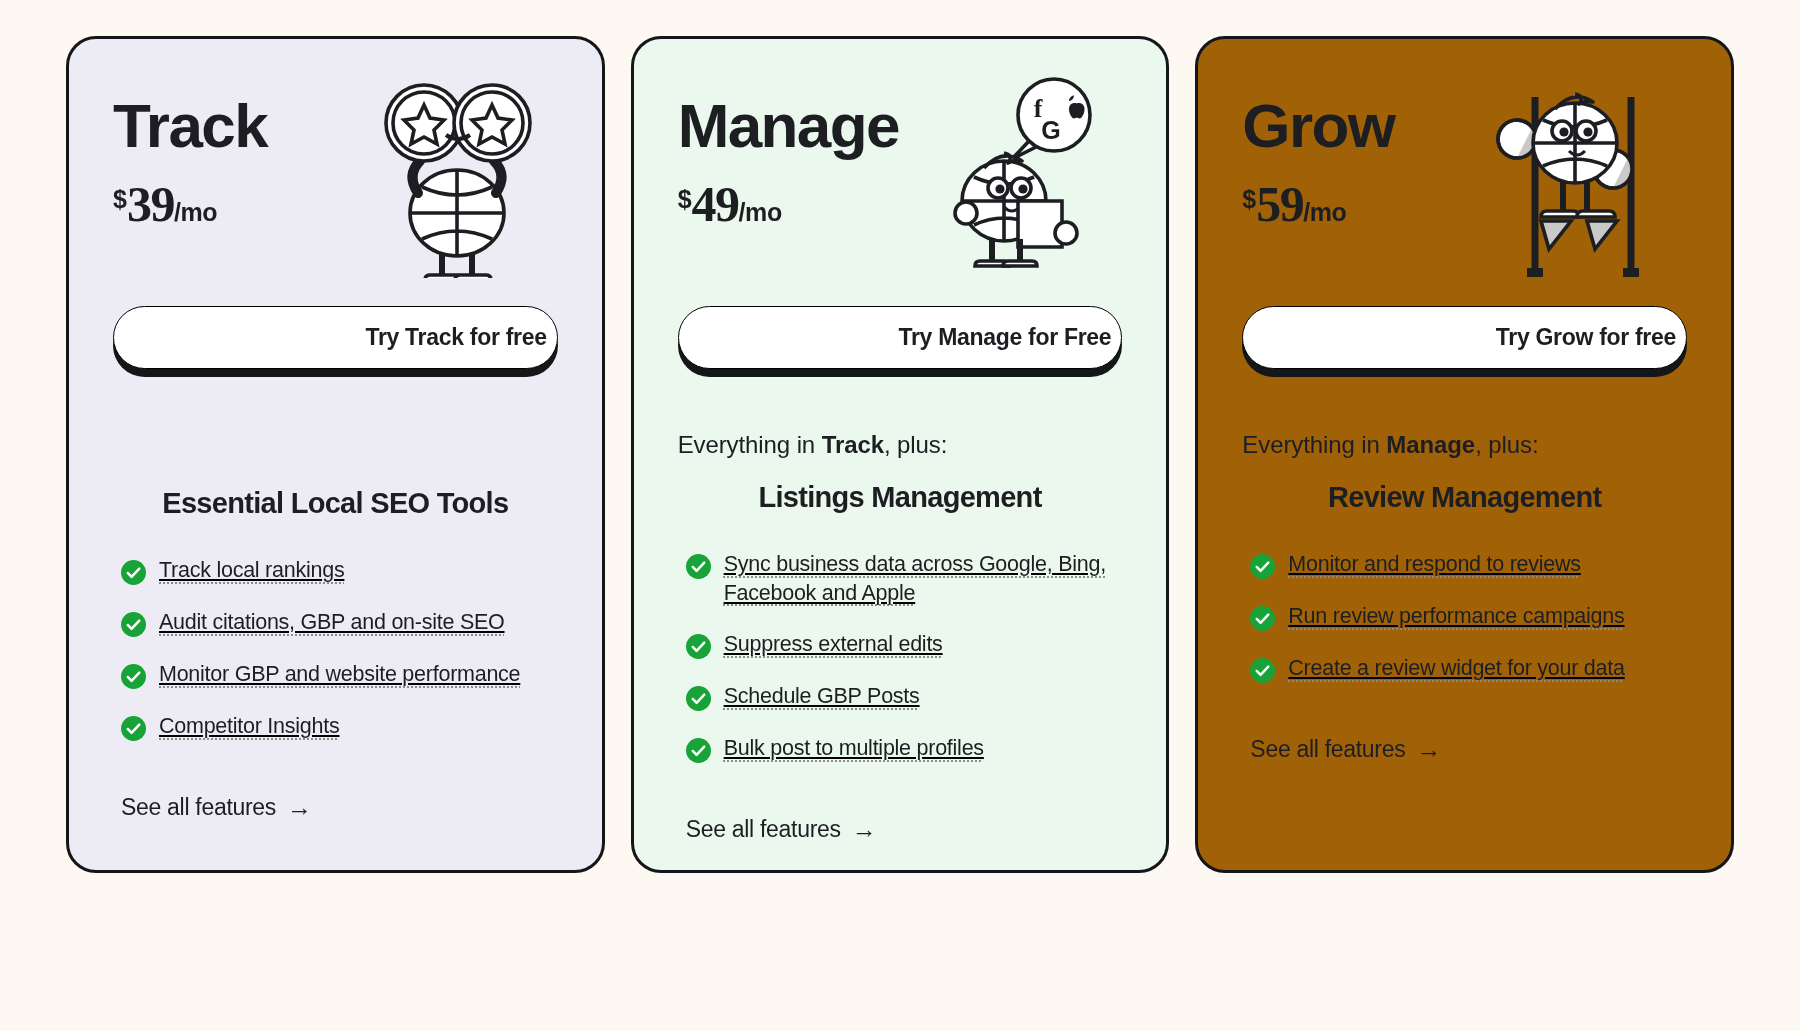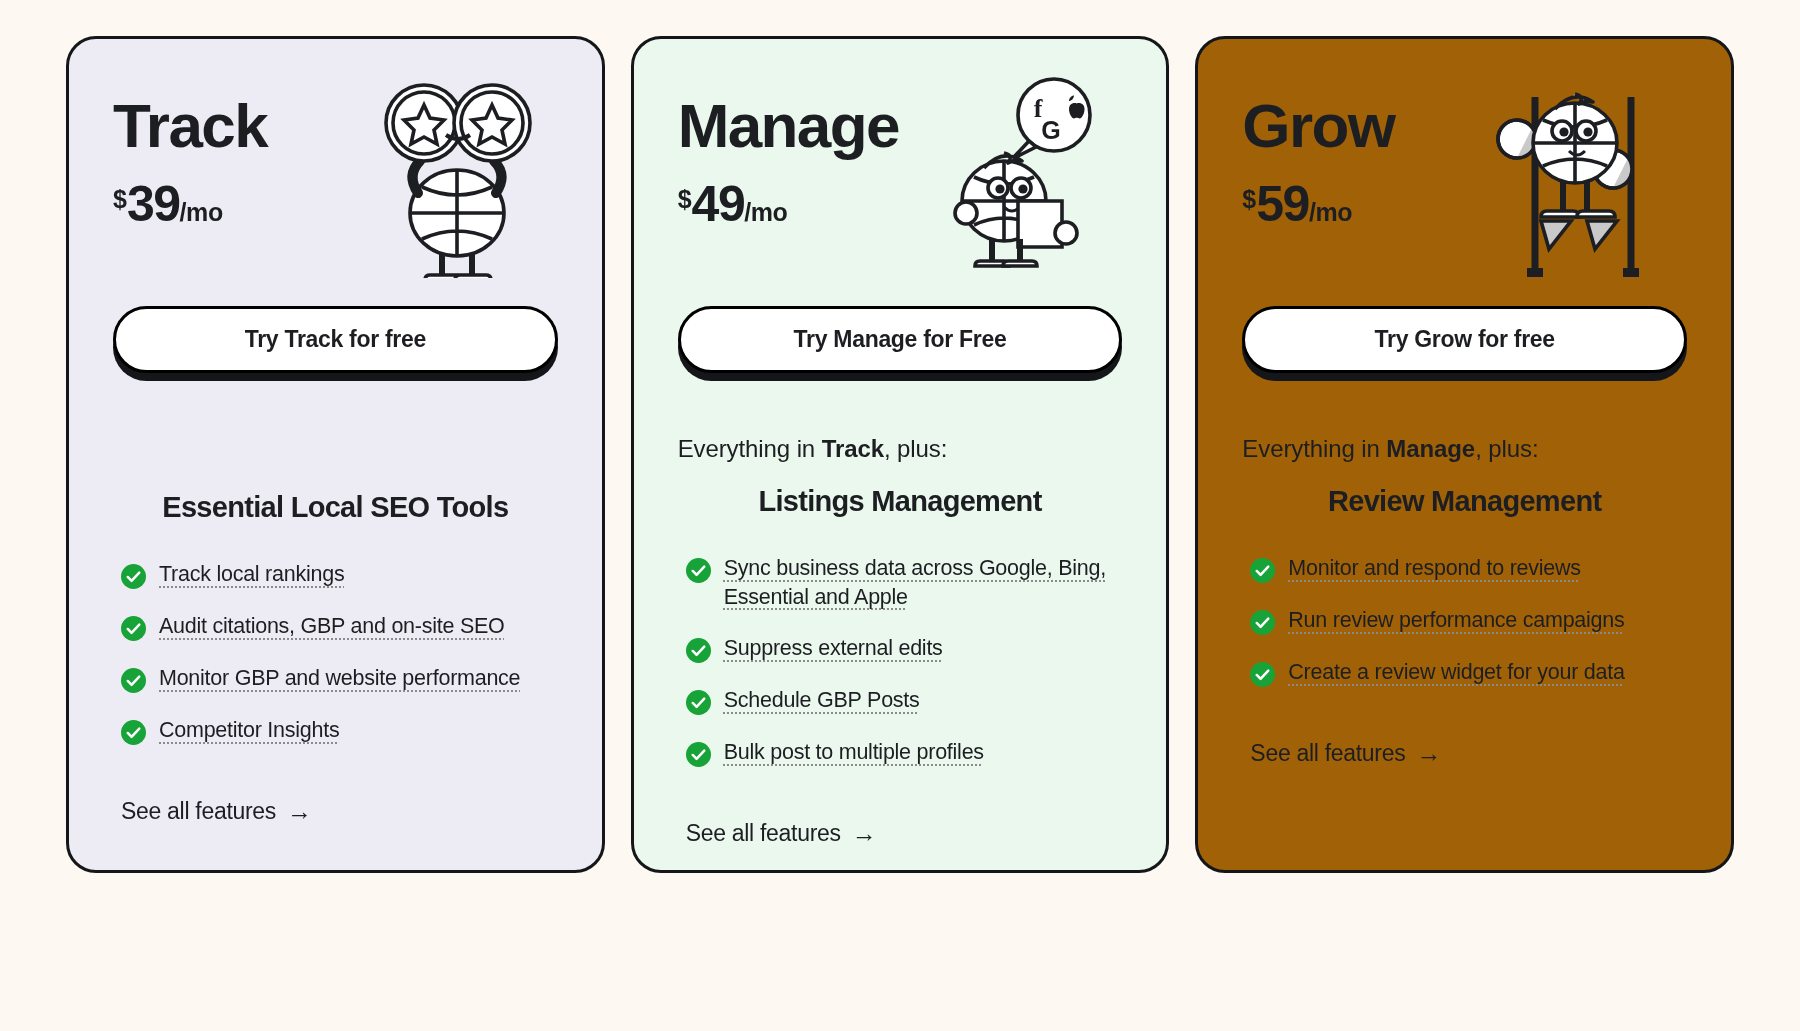--- a/index.html
+++ b/index.html
@@ -61,20 +61,21 @@
   .price-currency {
     font-size: 25px;
     font-weight: 700;
     position: relative;
     top: -13px;
   }
   .price-amount {
     font-size: 50px;
     font-weight: 700;
     letter-spacing: -1.5px;
+    font-family: Liberation Serif, serif;
   }
   .price-period {
     font-size: 25px;
     font-weight: 700;
     letter-spacing: -0.4px;
   }
 
   .mascot {
     width: 190px;
     height: 205px;
@@ -86,31 +87,31 @@
   
   .cta-wrap {
     margin-top: 18px;
     position: relative;
     padding-bottom: 10px;
   }
   .cta-button {
     display: block;
     width: 100%;
     background: #FFFFFF;
-    border: 3px solid #000000;
+    border: 1px solid #000000;
     border-radius: 40px;
     box-shadow: 0 8px 0 0 #15161A;
     padding: 17px 10px;
     font-family: "Liberation Sans", sans-serif;
     font-size: 23px;
     font-weight: 700;
     color: #1D1E22;
     letter-spacing: -0.3px;
     cursor: pointer;
-    text-align: center;
+    text-align: right;
   }
 
   
   .everything-line {
     margin-top: 52px;
     text-align: left;
     font-size: 24px;
     color: #1D1E22;
     letter-spacing: -0.1px;
   }
@@ -130,20 +131,21 @@
   .feature-list {
     list-style: none;
     margin-top: 36px;
     padding-left: 8px;
   }
   .feature-item {
     display: flex;
     align-items: flex-start;
     gap: 13px;
     margin-bottom: 23px;
+    text-decoration: underline;
   }
   .check-icon {
     flex: 0 0 auto;
     width: 25px;
     height: 25px;
     margin-top: 4px;
   }
   .check-icon svg { display: block; width: 100%; height: 100%; }
 
   .feature-text {
@@ -322,21 +324,21 @@
     <div class="section-title">Listings Management</div>
 
     <ul class="feature-list">
       <li class="feature-item">
         <span class="check-icon">
           <svg viewBox="0 0 26 26">
               <circle cx="13" cy="13" r="13" fill="#17A337"></circle>
               <path d="M7 13.5l4 4 8-8.5" stroke="#fff" stroke-width="2.6" fill="none" stroke-linecap="round" stroke-linejoin="round"></path>
             </svg>
         </span>
-        <span class="feature-text">Sync business data across Google, Bing, Essential and Apple</span>
+        <span class="feature-text">Sync business data across Google, Bing, Facebook and Apple</span>
       </li>
       <li class="feature-item">
         <span class="check-icon">
           <svg viewBox="0 0 26 26">
               <circle cx="13" cy="13" r="13" fill="#17A337"></circle>
               <path d="M7 13.5l4 4 8-8.5" stroke="#fff" stroke-width="2.6" fill="none" stroke-linecap="round" stroke-linejoin="round"></path>
             </svg>
         </span>
         <span class="feature-text">Suppress external edits</span>
       </li>

